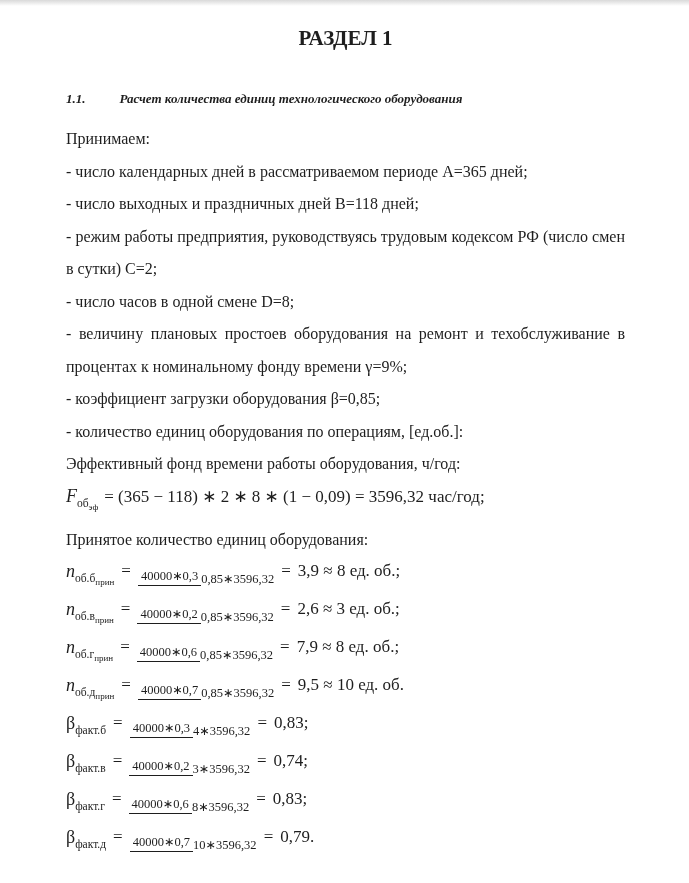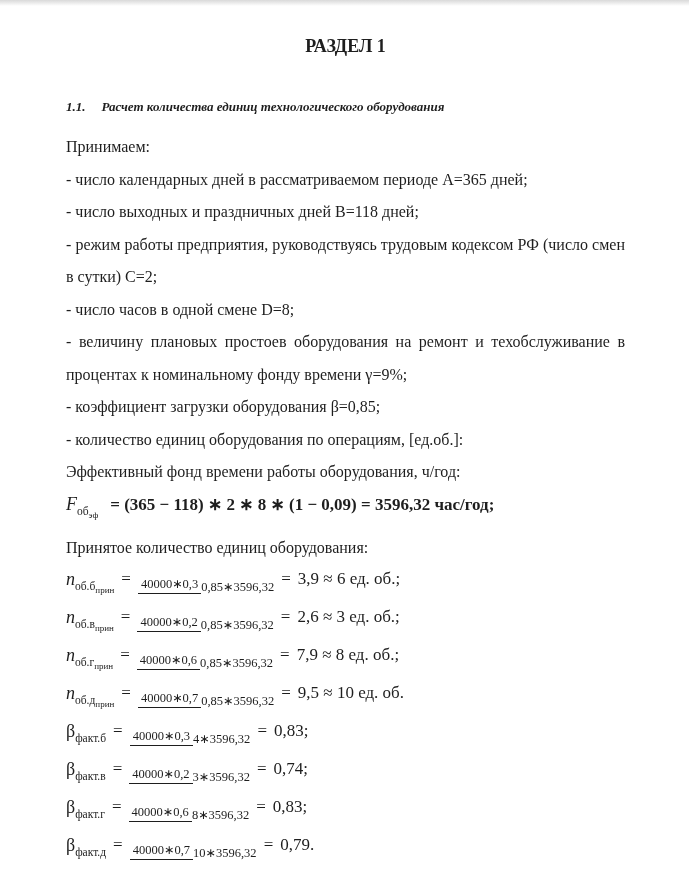--- a/index.html
+++ b/index.html
@@ -12,29 +12,29 @@
     overflow: hidden;
   }
   .top-shade {
     position: absolute; top:0; left:0; right:0; height:6px;
     background: linear-gradient(#d9d9d9, rgba(255,255,255,0));
     pointer-events: none;
   }
   .page { padding: 19px 64px 0 66px; }
 
   .section-title {
-    font-size: 18px; font-weight: bold;
-    text-align: center; margin: 16px; line-height: 22px;
+    font-size: 21px; font-weight: bold;
+    text-align: center; margin: 8px; line-height: 22px;
   }
   .subsection {
     margin-top: 39px;
     font-size: 13px; font-weight: bold; font-style: italic;
     display: flex; line-height: 22px;
   }
-  .subsection-title  { margin-left: 16px; }
+  .subsection-title  { margin-left: 34px; }
 
   p.body {
     font-size: 16px; line-height: 32.5px;
     margin: 0; text-align: justify;
   }
   p.intro { margin-top: 13px; }
 
   .formula {
     display: flex; 
     font-size: 17px; margin: 5px 0; min-height: 33px;
@@ -45,21 +45,21 @@
   .sub   { font-size: 11.5px; position: relative; top: 5px; }
   .subsub{ font-size: 9px;    position: relative; top: 3px; }
   .feq   { margin: 0 7px; }
   .frac  {
     display: inline-flex; flex-direction: row; align-items: center;
     font-size: 12.5px; line-height: 14px;
   }
   .fnum { border-bottom: 1.4px solid #1e1e1e; padding: 0 3px 2px; }
   .fden { padding-top: 2px; }
   .frhs, .fres { margin-left: 8px; }
-  .frhs { margin-left: 12px; font-weight: bold; }
+  .frhs { margin-left: 6px; }
 </style>
 </head>
 <body>
 
 <div class="top-shade"></div>
 
 <div class="page">
 
   <h1 class="section-title">РАЗДЕЛ 1</h1>
 
@@ -88,21 +88,21 @@
   <p class="body">Принятое количество единиц оборудования:</p>
 
   <div class="formula">
     <span class="lhs"><span class="f-var it">n</span><span class="sub"><span>об.б</span><span class="subsub">прин</span></span></span>
     <span class="feq">=</span>
     <span class="frac">
         <span class="fnum">40000∗0,3</span>
         <span class="fden">0,85∗3596,32</span>
       </span>
     <span class="feq">=</span>
-    <span>3,9 ≈ 6 ед. об.;</span>
+    <span>3,9 ≈ 8 ед. об.;</span>
   </div>
 
   <div class="formula">
     <span class="lhs"><span class="f-var it">n</span><span class="sub"><span>об.в</span><span class="subsub">прин</span></span></span>
     <span class="feq">=</span>
     <span class="frac">
         <span class="fnum">40000∗0,2</span>
         <span class="fden">0,85∗3596,32</span>
       </span>
     <span class="feq">=</span>

